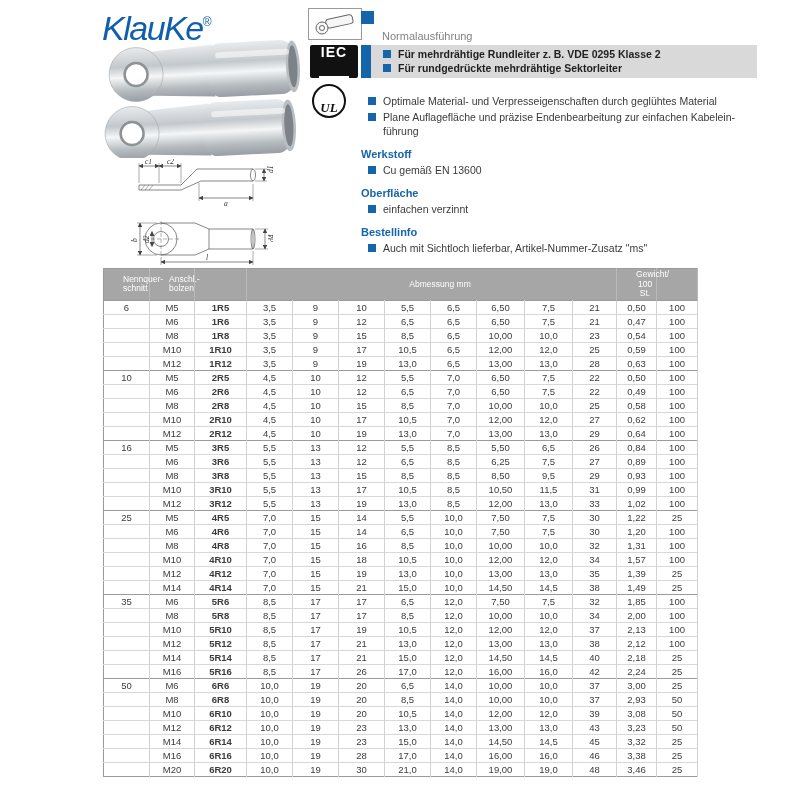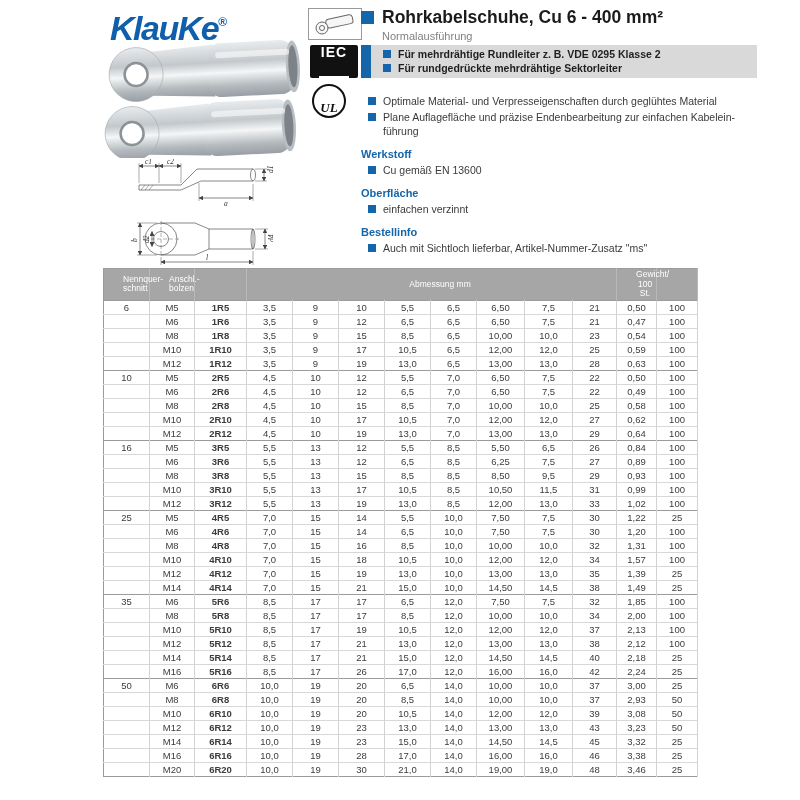--- a/index.html
+++ b/index.html
@@ -4,21 +4,21 @@
 <style>
   html,body { margin:0; padding:0; }
   body {
     width:800px; height:800px; background:#ffffff; position:relative;
     font-family:"Liberation Sans", sans-serif; overflow:hidden;
   }
   .abs { position:absolute; }
 
   
   .logo {
-    left:110px; top:4px; font-size:34px; font-weight:bold; font-style:italic;
+    left:102px; top:4px; font-size:34px; font-weight:normal; font-style:italic;
     color:#0f5fac; letter-spacing:-1.5px; line-height:36px;
   }
   .logo sup { font-size:12px; font-style:normal; letter-spacing:0; vertical-align:14px; }
 
   
   .cert-box {
     left:308px; top:8px; width:52px; height:30px; border:1px solid #9a9a9a;
     display:flex; align-items:center; justify-content:center; background:#fff;
   }
   .iec {
@@ -178,21 +178,20 @@
 <div class="abs iec">
   <span>IEC</span>
   <i></i>
 </div>
 <div class="abs ul">
   <span>UL</span>
 </div>
 
 <div class="abs title-row">
   <span class="sq"></span>
-  <span class="page-title">Rohrkabelschuhe, Cu 6 - 400 mm²</span>
 </div>
 <div class="abs subtitle">Normalausführung</div>
 
 <div class="abs feature-box">
   <span class="bar"></span>
   <div class="b-row">
     <span class="b-sq"></span>
     <span class="b-txt">Für mehrdrähtige Rundleiter z. B. VDE 0295 Klasse 2</span>
   </div>
   <div class="b-row">

